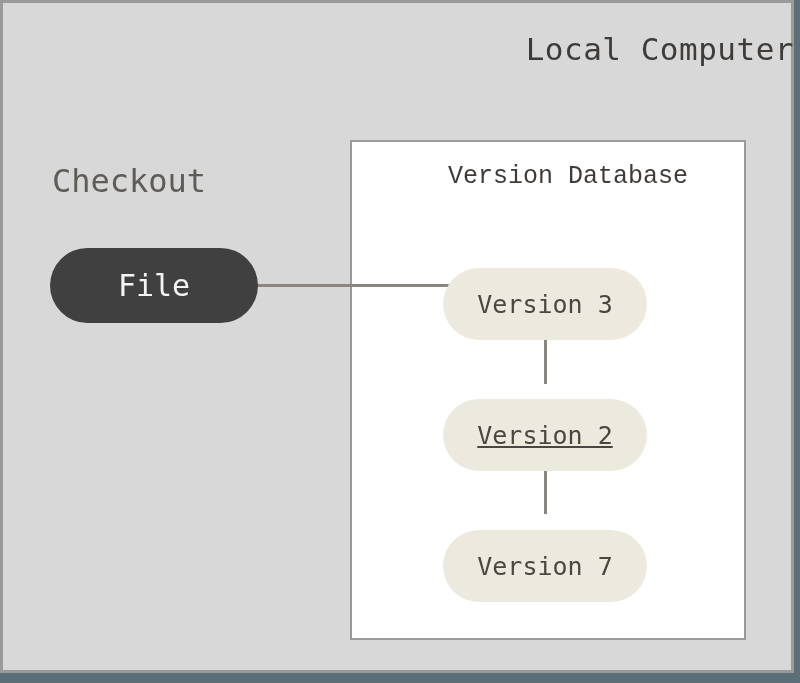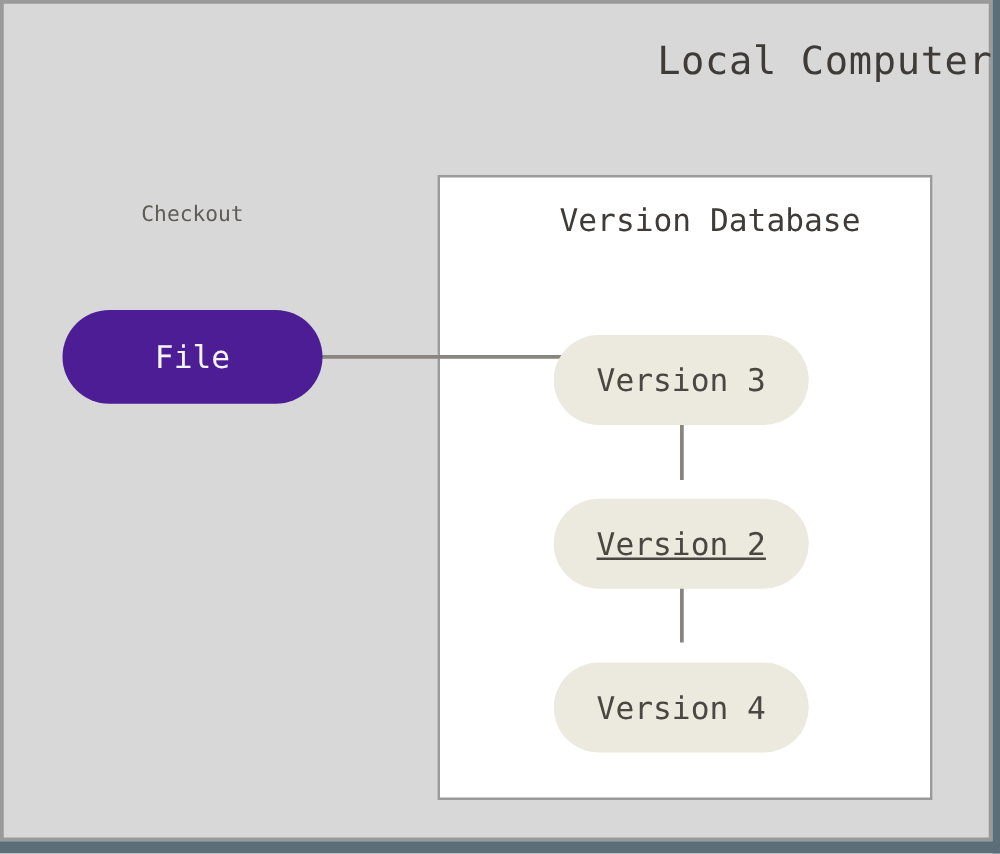--- a/index.html
+++ b/index.html
@@ -56,22 +56,21 @@
     font-size: 31px;
     letter-spacing: 0.5px;
     color: #3f3b38;
     white-space: nowrap;
   }
   .label-checkout {
     position: absolute;
     left: 52px;
     top: 162px;
     width: 204px;
-    text-align: center;
-    font-size: 17px;
+    font-size: 32px;
     color: #5f5c58;
     white-space: nowrap;
   }
 
   
   .vdb-panel {
     position: absolute;
     left: 350px;
     top: 140px;
     width: 396px;
@@ -82,20 +81,21 @@
   }
   .label-vdb {
     position: absolute;
     left: 350px;
     top: 162px;
     width: 436px;
     text-align: center;
     font-size: 25px;
     color: #3f3b38;
     white-space: nowrap;
+    font-family: Liberation Mono, monospace;
   }
 
   
   .conn {
     position: absolute;
     background: #8a8580;
   }
   .conn-h-file {
     left: 256px;
     top: 284px;
@@ -123,23 +123,23 @@
     align-items: center;
     justify-content: center;
     white-space: nowrap;
   }
   .pill-file {
     left: 50px;
     top: 248px;
     width: 208px;
     height: 75px;
     border-radius: 38px;
-    background: #4c1d95;
+    background: #404040;
     color: #f4f4f2;
-    font-size: 25px;
+    font-size: 30px;
   }
   .pill-version {
     left: 443px;
     width: 204px;
     height: 72px;
     border-radius: 36px;
     background: #eceade;
     color: #4a4743;
     font-size: 25px;
     margin-top: 19px;
@@ -165,15 +165,15 @@
   <div class="label-vdb">Version Database</div>
 
   <div class="conn conn-h-file"></div>
   <div class="conn conn-v-32"></div>
   <div class="conn conn-v-21"></div>
 
   <div class="pill pill-file">File</div>
 
   <div class="pill pill-version pill-v3">Version 3</div>
   <div class="pill pill-version pill-v2">Version 2</div>
-  <div class="pill pill-version pill-v1">Version 4</div>
+  <div class="pill pill-version pill-v1">Version 7</div>
 
 </div>
 
 </body></html>

